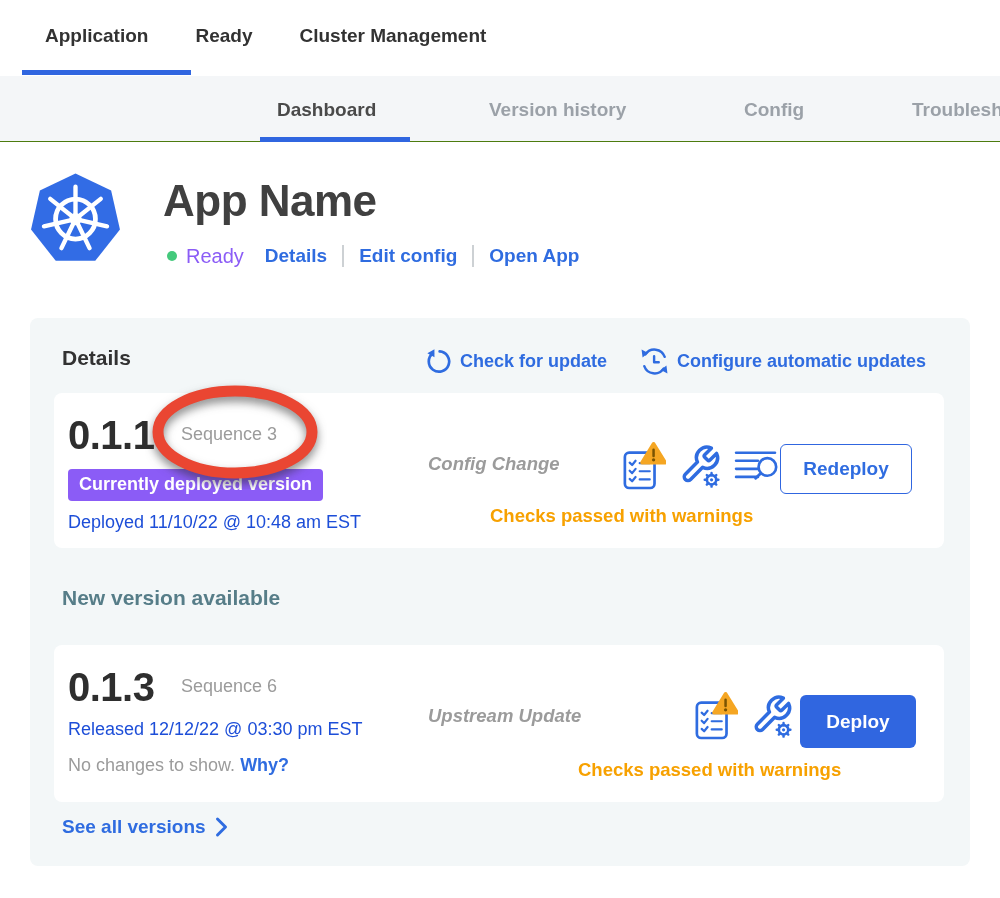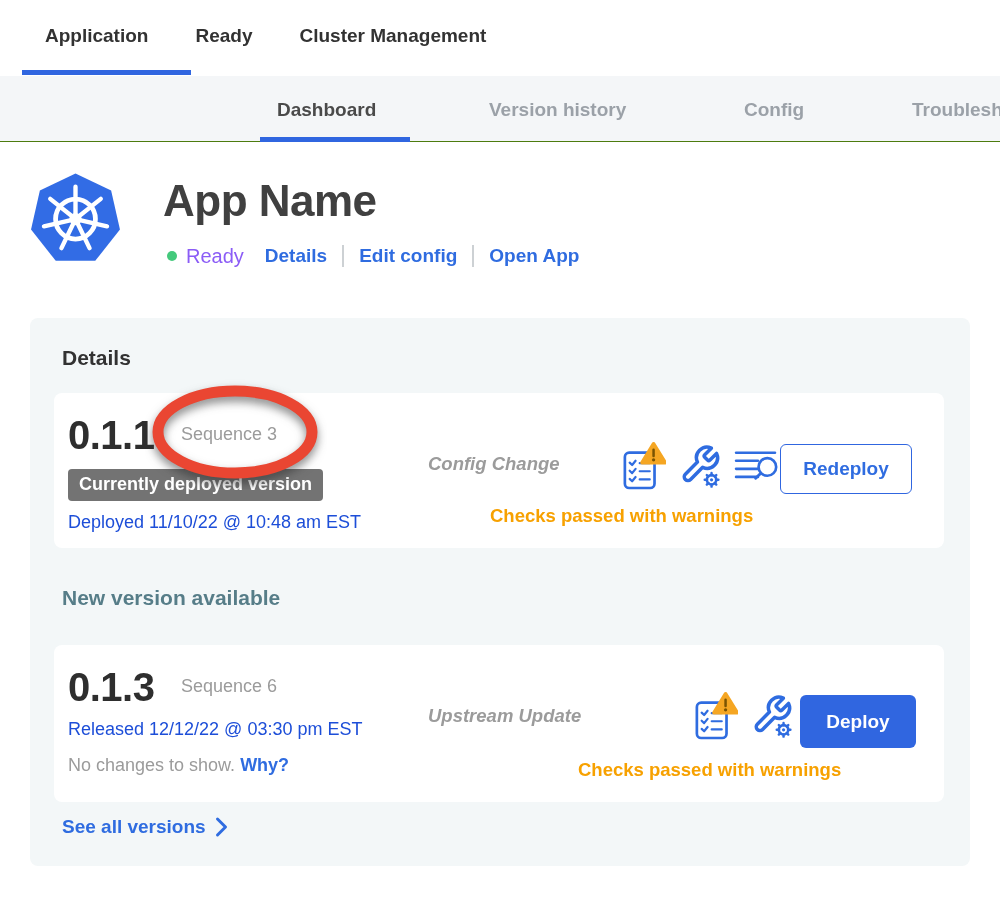--- a/index.html
+++ b/index.html
@@ -37,21 +37,21 @@
   .panel-title{position:absolute;left:32px;top:28px;font-size:21px;font-weight:700;color:#323232;}
   .panel-actions{position:absolute;right:44px;top:30px;display:flex;align-items:center;gap:34px;}
   .panel-action{display:flex;align-items:center;gap:9px;cursor:pointer;}
   .panel-action span.lbl{font-size:18px;font-weight:700;color:#2f6ce0;white-space:nowrap;}
 
   .vcard{position:absolute;left:24px;width:890px;background:#ffffff;border-radius:8px;}
   .vcard1{top:75px;height:155px;}
   .vcard2{top:327px;height:157px;}
   .vnum{position:absolute;left:14px;top:20px;font-size:40px;font-weight:700;color:#2e2e2e;letter-spacing:-0.5px;}
   .vseq{position:absolute;left:127px;top:31px;font-size:18px;font-weight:400;color:#9b9b9b;}
-  .vbadge{position:absolute;left:14px;top:76px;background:#737373;color:#fff;font-size:18px;font-weight:700;
+  .vbadge{position:absolute;left:14px;top:76px;background:#8b5cf6;color:#fff;font-size:18px;font-weight:700;
           padding:5px 11px 6px;border-radius:4px;white-space:nowrap;}
   .vdate{position:absolute;left:14px;font-size:18px;font-weight:500;color:#1d4ed8;white-space:nowrap;}
   .vdate1{top:119px;}
   .vdate2{top:74px;}
   .vnochanges{position:absolute;left:14px;top:110px;font-size:18px;font-weight:500;color:#9b9b9b;white-space:nowrap;}
   .why-link{color:#2f6ce0;font-weight:700;cursor:pointer;}
   .vsource{position:absolute;left:374px;font-size:18.5px;font-weight:700;color:#9b9b9b;white-space:nowrap;font-style:italic;}
   .vsource1{top:60px;}
   .vsource2{top:60px;}
   .vicons{position:absolute;display:flex;align-items:center;gap:13px;}
@@ -119,20 +119,39 @@
     <div class="hdr-divider"></div>
     <div class="hdr-link">Edit config</div>
     <div class="hdr-divider"></div>
     <div class="hdr-link">Open App</div>
   </div>
 
   <div class="panel">
 
     <div class="panel-title">Details</div>
 
+    <div class="panel-actions">
+      <div class="panel-action">
+        <svg width="25" height="25" viewBox="0 0 26 26">
+          <path d="M7 4.6 A10.6 10.6 0 1 0 14.2 2.4" fill="none" stroke="#2f6ce0" stroke-width="2.8" stroke-linecap="round"></path>
+          <polygon points="8.8,0.2 8.8,8.6 1.4,4.4" fill="#2f6ce0"></polygon>
+        </svg>
+        <span class="lbl">Check for update</span>
+      </div>
+      <div class="panel-action">
+        <svg width="27" height="27" viewBox="0 0 28 28">
+          <path d="M24.6 9.2 A11.3 11.3 0 0 0 4.6 6.6" fill="none" stroke="#2f6ce0" stroke-width="2.5" stroke-linecap="round"></path>
+          <path d="M3.4 18.8 A11.3 11.3 0 0 0 23.4 21.4" fill="none" stroke="#2f6ce0" stroke-width="2.5" stroke-linecap="round"></path>
+          <polygon points="0.6,1.6 7.4,5.2 1.6,9.8" fill="#2f6ce0"></polygon>
+          <polygon points="27.4,26.4 20.6,22.8 26.4,18.2" fill="#2f6ce0"></polygon>
+          <polyline points="13.6,8.6 13.6,14.8 18.4,14.8" fill="none" stroke="#2f6ce0" stroke-width="2.5" stroke-linecap="round" stroke-linejoin="round"></polyline>
+        </svg>
+        <span class="lbl">Configure automatic updates</span>
+      </div>
+    </div>
 
     <div class="vcard vcard1">
       <div class="vnum">0.1.1</div>
       <div class="vseq">Sequence 3</div>
       <div class="vbadge">Currently deployed version</div>
       <div class="vdate vdate1">Deployed 11/10/22 @ 10:48 am EST</div>
       <div class="vsource vsource1">Config Change</div>
 
       <div class="vicons vicons1">
         <svg class="vicon" width="44" height="50" viewBox="0 0 46 52">

